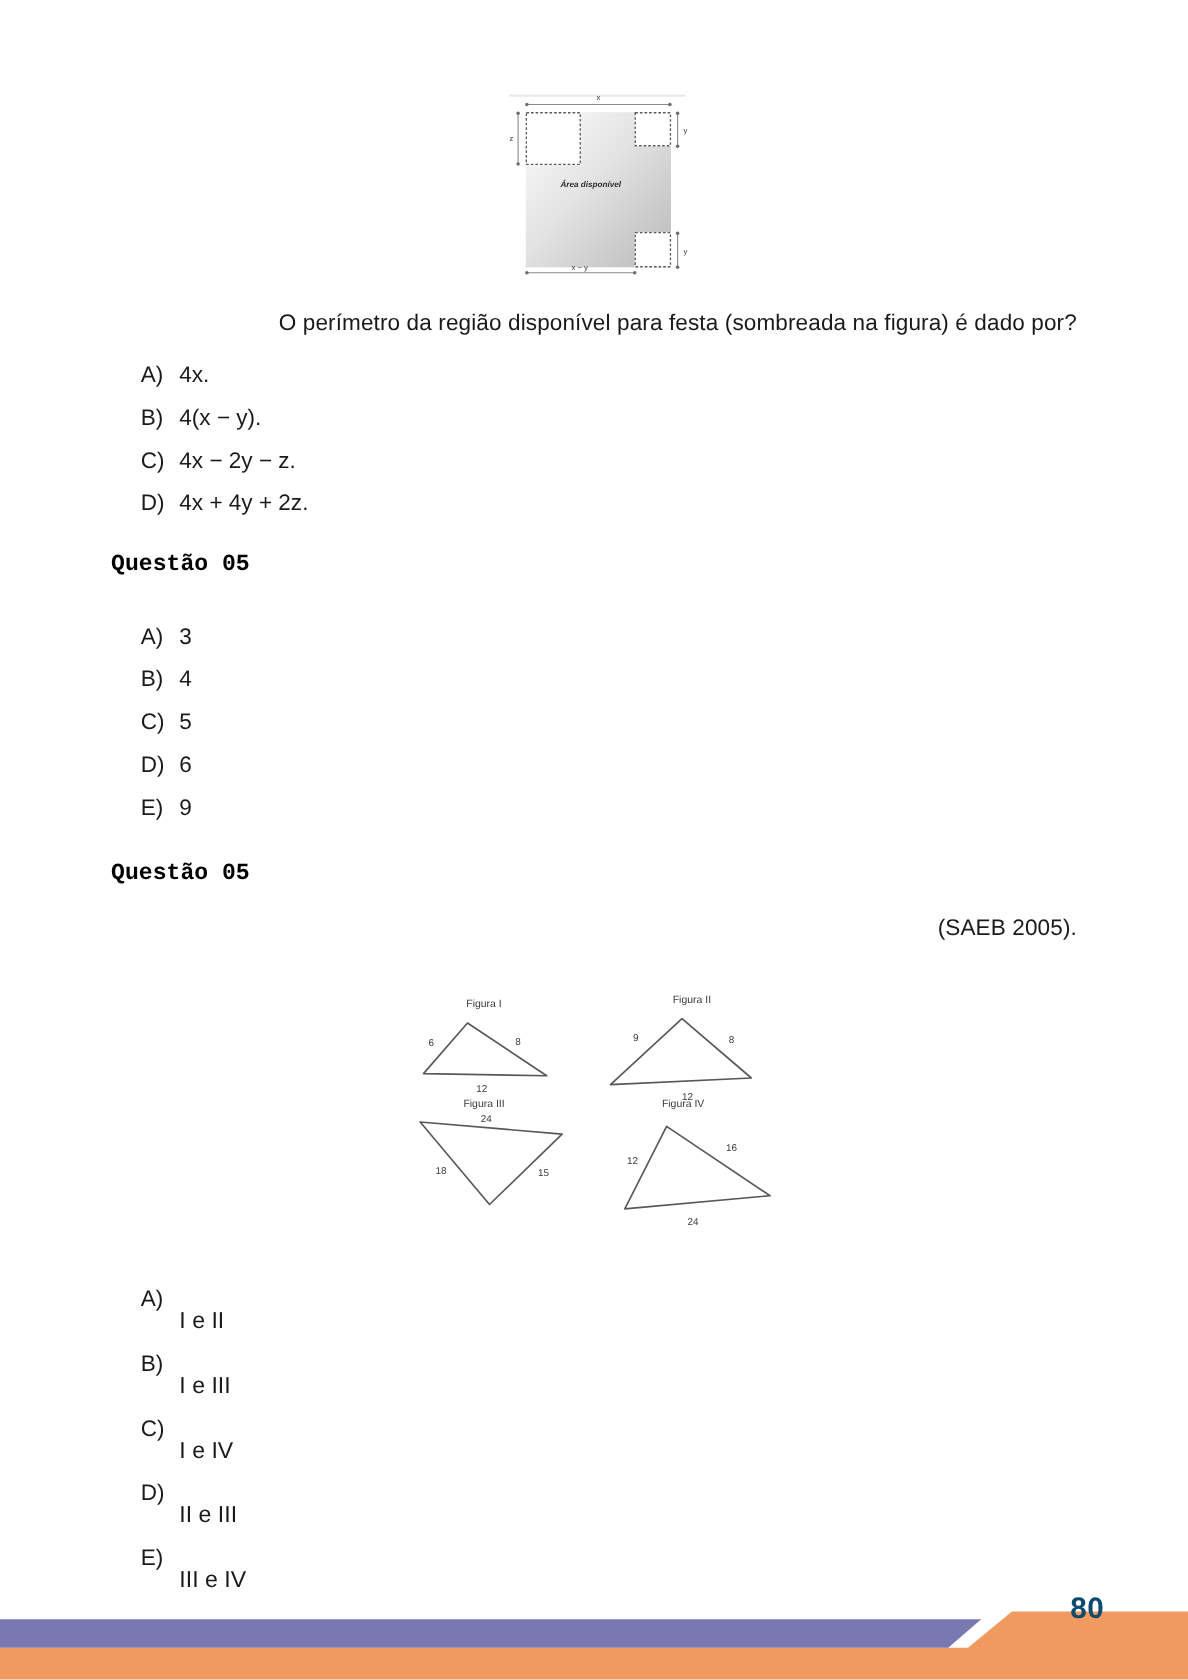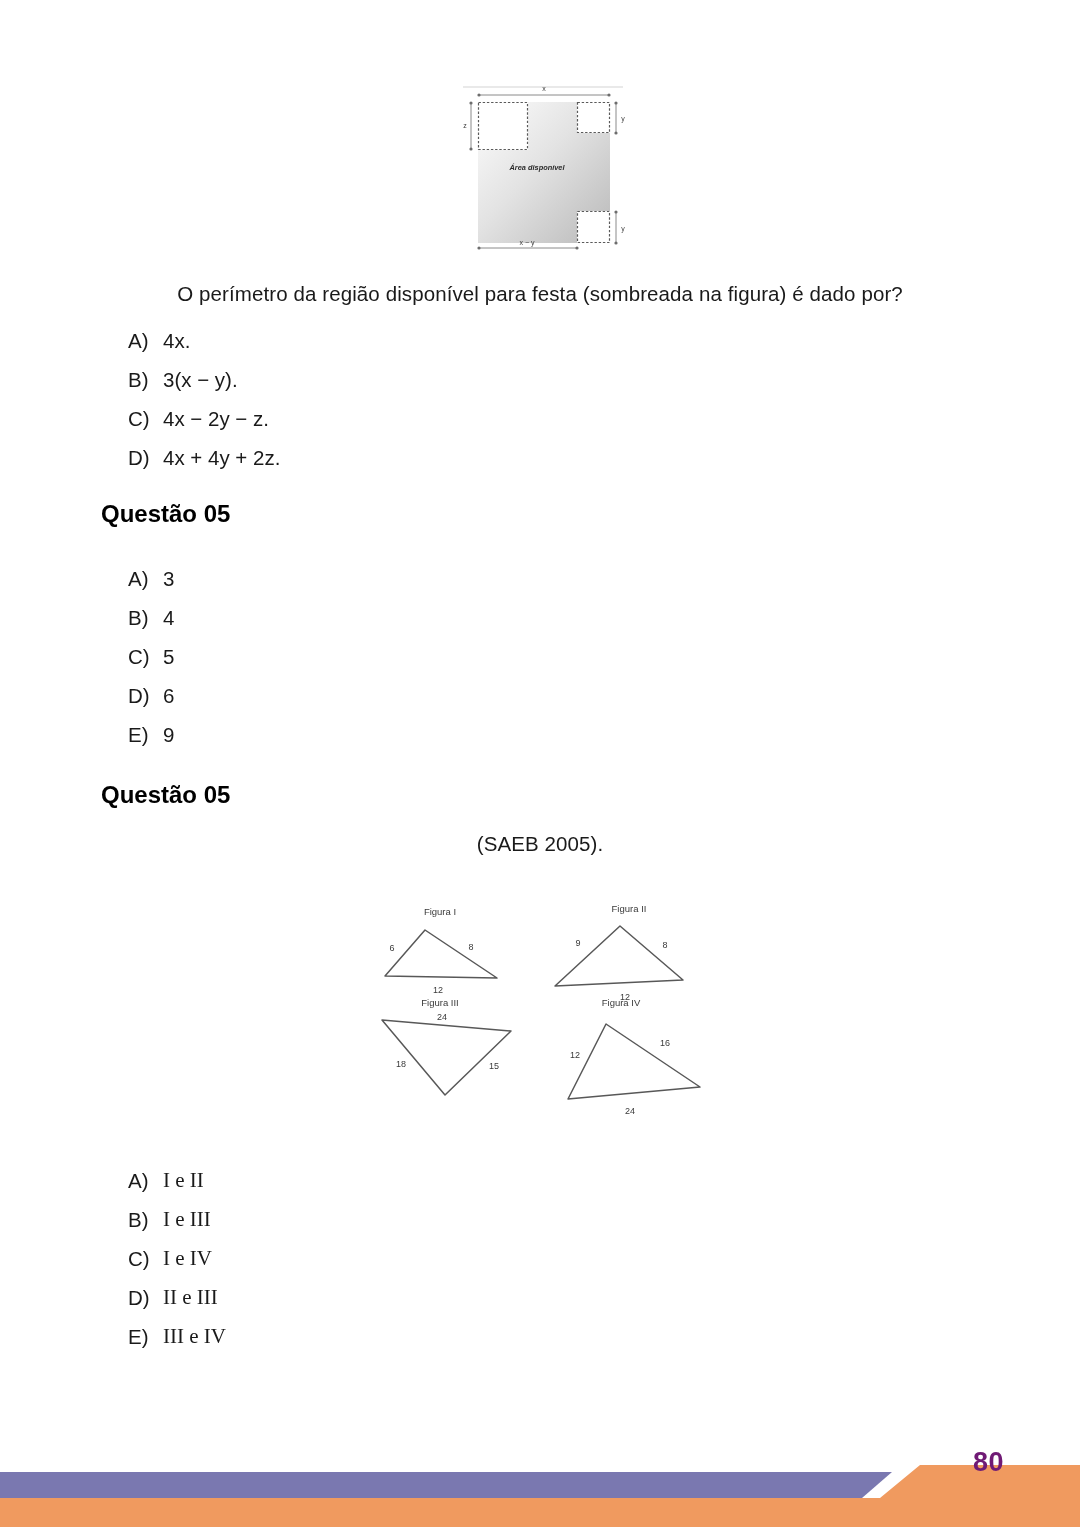--- a/index.html
+++ b/index.html
@@ -42,28 +42,29 @@
   }
 
   .para {
     font-size: 20.5px;
     line-height: 31px;
     text-align: justify;
     margin: 0;
     color: #1a1a1a;
     letter-spacing: .1px;
   }
-  .para.no-justify { text-align: center; }
+  .para.no-justify { text-align: right; }
 
   .q-title {
-    font-size: 24px;
+    font-size: 21px;
     font-weight: bold;
     margin: 0;
     line-height: 30px;
     color: #000;
+    font-family: Liberation Mono, monospace;
   }
 
   .opts {
     margin: 0;
     padding: 0;
     list-style: none;
   }
   .opt {
     display: flex;
     font-size: 20.5px;
@@ -72,22 +73,23 @@
   }
   .opt .letter {
     width: 35px;
     flex: none;
     margin-left: 27px;
   }
   .opt .val {
     flex: 1;
   }
   .opt .val.serif {
-    font-family: Liberation Serif, serif;
+    font-family: Liberation Sans, sans-serif;
     font-size: 21px;
+    margin-top: 20px;
   }
 
   .sp-12 { height: 12px; }
   .sp-18 { height: 18px; }
   .sp-22 { height: 22px; }
   .sp-26 { height: 26px; }
 
   
   .fig-tri {
     position: absolute;
@@ -107,21 +109,21 @@
     width: 1080px;
     height: 107px;
   }
   .footer svg { display: block; }
   .page-num {
     position: absolute;
     right: 76px;
     top: 27px;
     font-size: 27px;
     font-weight: bold;
-    color: #701a75;
+    color: #0c4a6e;
     letter-spacing: .5px;
   }
 </style>
 </head>
 <body>
 
 <div class="page">
 
   <div class="fig-area">
     <svg width="175" height="172" viewBox="0 0 175 172" xmlns="http://www.w3.org/2000/svg">
@@ -180,21 +182,21 @@
 
     <div class="sp-12"></div>
 
     <ul class="opts">
       <li class="opt">
         <span class="letter">A)</span>
         <span class="val">4x.</span>
       </li>
       <li class="opt">
         <span class="letter">B)</span>
-        <span class="val">3(x − y).</span>
+        <span class="val">4(x − y).</span>
       </li>
       <li class="opt">
         <span class="letter">C)</span>
         <span class="val">4x − 2y − z.</span>
       </li>
       <li class="opt">
         <span class="letter">D)</span>
         <span class="val">4x + 4y + 2z.</span>
       </li>
     </ul>

